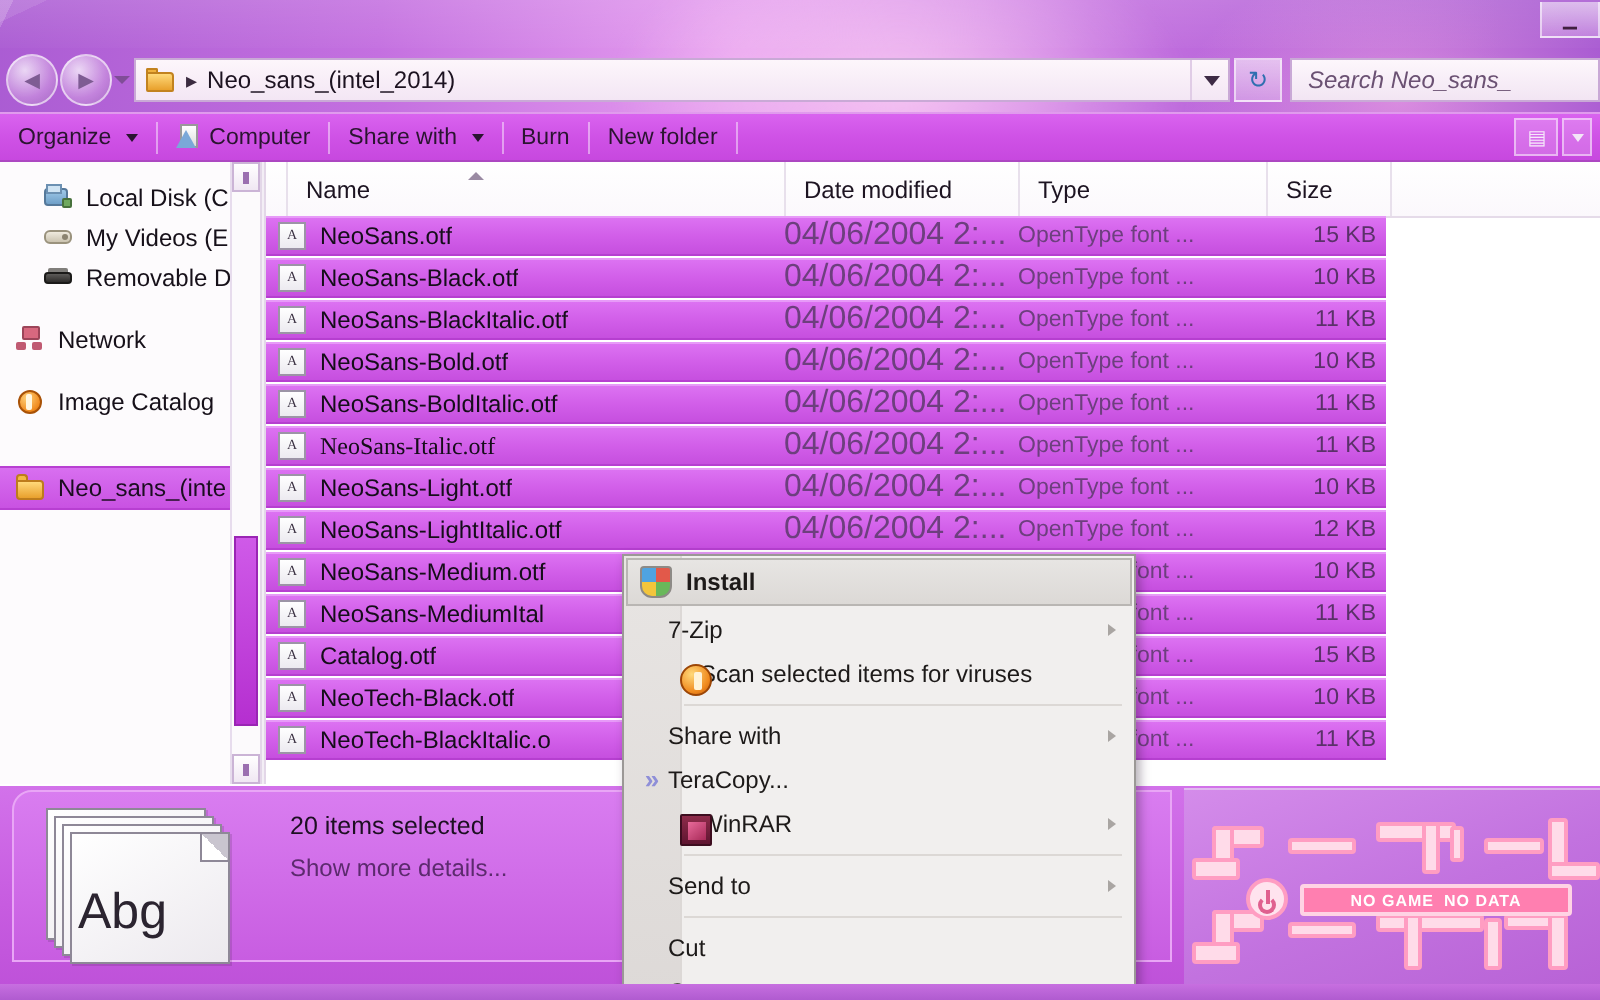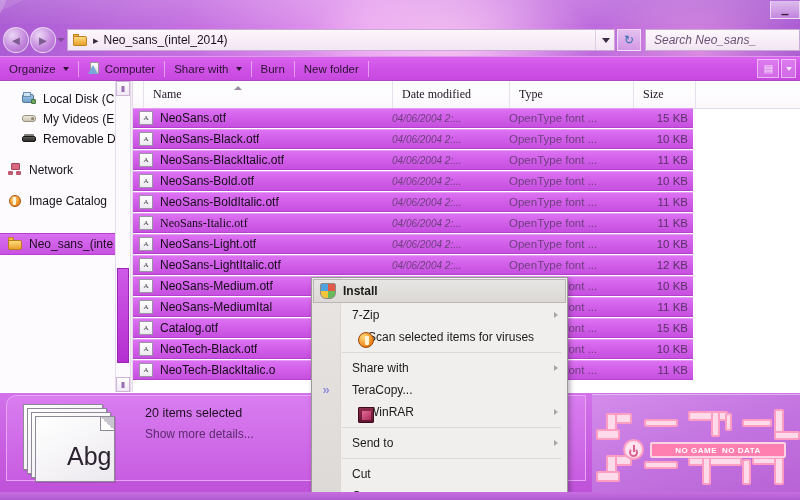--- a/index.html
+++ b/index.html
@@ -232,21 +232,21 @@
     background:linear-gradient(180deg,#cf5ae8,#b52fd0);border:1px solid #9a25b4;box-sizing:border-box;
   }
 
   
   #splitter{width:3px;flex:none;background:#f3eef5;border-left:1px solid #e3d7e8;border-right:1px solid #e3d7e8;box-sizing:border-box;}
 
   
   #listpane{flex:1;position:relative;background:#fff;overflow:hidden;}
   #colhead{
     height:27px;display:flex;align-items:center;border-bottom:1px solid #e5dbe9;
-    background:linear-gradient(180deg,#ffffff,#fbf8fc);position:relative;font-family:Liberation Serif, serif;
+    background:linear-gradient(180deg,#ffffff,#fbf8fc);position:relative;
   }
   .col{
     font-size:12px;color:#1d1422;height:27px;display:flex;align-items:center;
     padding-left:9px;box-sizing:border-box;border-right:1px solid #e8e0ec;position:relative;
   }
   #col-grip{width:10px;border-right:1px solid #e8e0ec;height:27px;}
   #sortmark{
     position:absolute;left:90px;top:5px;
     border-left:4px solid transparent;border-right:4px solid transparent;
     border-bottom:4px solid #9a8aa3;
@@ -261,21 +261,21 @@
   .fileicon{
     width:14px;height:14px;flex:none;margin-left:6px;position:relative;
     background:linear-gradient(180deg,#ffffff,#eceaf0);
     border:1px solid #9c94a6;box-sizing:border-box;
   }
   .fileicon .a{
     position:absolute;left:50%;top:50%;transform:translate(-50%,-50%);
     font-size:7px;color:#3a3142;font-family:"Liberation Serif",serif;line-height:1;
   }
   .fn{font-size:12px;color:#150d19;margin-left:7px;white-space:nowrap;overflow:hidden;}
-  .cdate{font-size:10px;color:#6d3f7e;position:absolute;left:259px;white-space:nowrap;font-style:italic;}
+  .cdate{font-size:16px;color:#6d3f7e;position:absolute;left:259px;white-space:nowrap;}
   .ctype{font-size:11.5px;color:#6d3f7e;position:absolute;left:376px;white-space:nowrap;}
   .csize{font-size:11.5px;color:#5a3169;position:absolute;left:500px;width:55px;text-align:right;}
   #rowlist{position:absolute;left:0;top:27px;width:560px;}
 
   
   #details{
     position:absolute;left:0;top:392px;width:800px;height:108px;
     background:linear-gradient(180deg,#d272ea 0%,#c75ce0 55%,#bd50d8 100%);
     border-top:1px solid #ffffff;box-sizing:border-box;
   }
@@ -294,21 +294,21 @@
   #sheet1{left:0;top:0;width:78px;height:64px;}
   #sheet2{left:4px;top:4px;width:78px;height:64px;}
   #sheet3{left:8px;top:8px;width:78px;height:64px;}
   #sheet4{left:12px;top:12px;width:78px;height:64px;}
   #sheet4 .fold{
     position:absolute;right:0;top:0;width:14px;height:14px;
     background:linear-gradient(225deg,#c9c5cf 50%, #ffffff 50%);
     border-left:1px solid #8e8897;border-bottom:1px solid #8e8897;box-sizing:border-box;
   }
   #abg{
-    position:absolute;left:44px;top:38px;font-size:25px;color:#2b2430;
+    position:absolute;left:16px;top:38px;font-size:25px;color:#2b2430;
     font-family:"Liberation Sans",sans-serif;
   }
   #det-title{position:absolute;left:138px;top:10px;font-size:12.5px;color:#1d0f22;}
   #det-more{position:absolute;left:138px;top:31px;font-size:12px;color:#5c2a6e;}
 
   
   #logo-panel{
     position:absolute;left:592px;top:394px;width:208px;height:98px;
     background:linear-gradient(160deg,#d48cea,#c272df 55%,#b862d6);
     border-top:1px solid rgba(255,255,255,.5);
@@ -341,21 +341,21 @@
     position:absolute;left:311px;top:277px;width:257px;height:226px;
     background:#f1efee;border:1px solid #9b9896;box-shadow:2px 2px 5px rgba(40,20,45,.35);
     box-sizing:border-box;overflow:hidden;
   }
   #ctx-gutter{
     position:absolute;left:0;top:0;width:28px;height:100%;
     background:linear-gradient(180deg,#e8e5e3,#ddd9d7);border-right:1px solid #dcd8d6;
   }
   .mi{
     position:relative;height:22px;display:flex;align-items:center;
-    font-size:12px;color:#1d1a19;padding-left:40px;box-sizing:border-box;
+    font-size:12px;color:#1d1a19;padding-left:22px;box-sizing:border-box;
   }
   .mi.first{
     height:24px;font-weight:bold;
     background:linear-gradient(180deg,#e7e5e3,#dcd9d6);
     border:1px solid #b9b6b3;margin:1px;padding-left:29px;
   }
   .mi .mlabel{margin-left:0;}
   .mi .arrow{
     position:absolute;right:9px;top:50%;transform:translateY(-50%);
     border-left:4px solid #a9a5a2;border-top:3.5px solid transparent;border-bottom:3.5px solid transparent;

